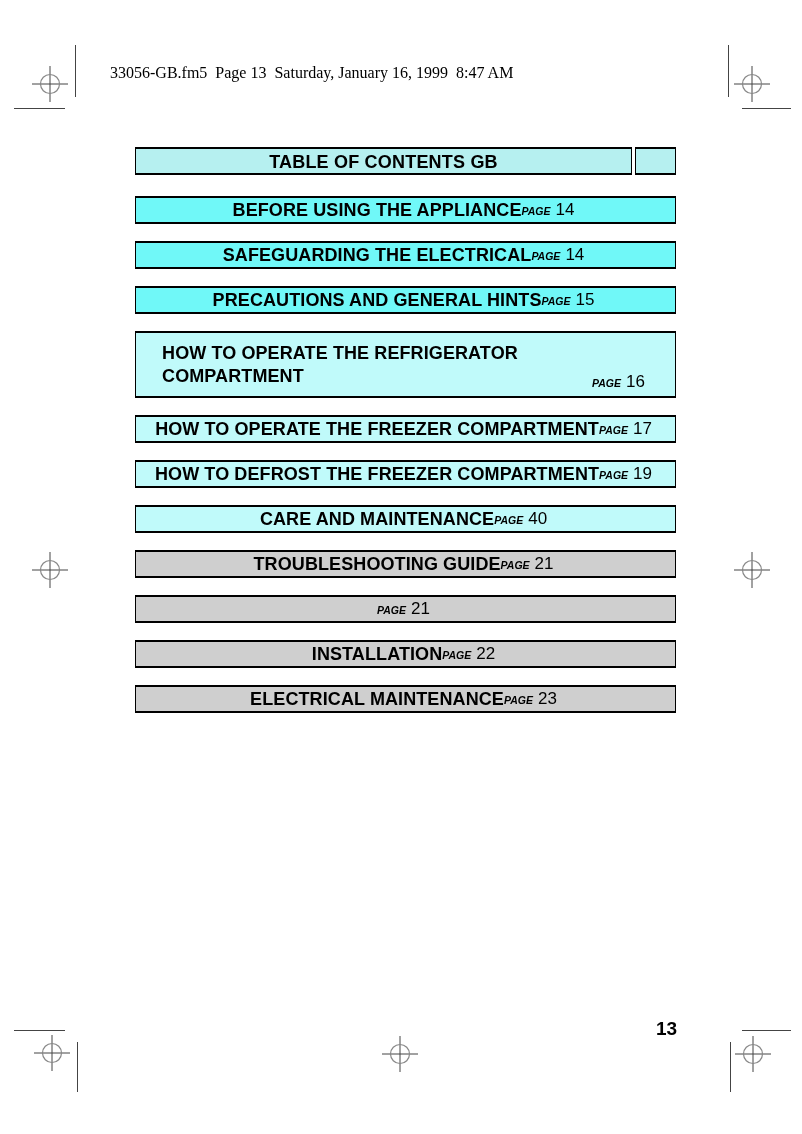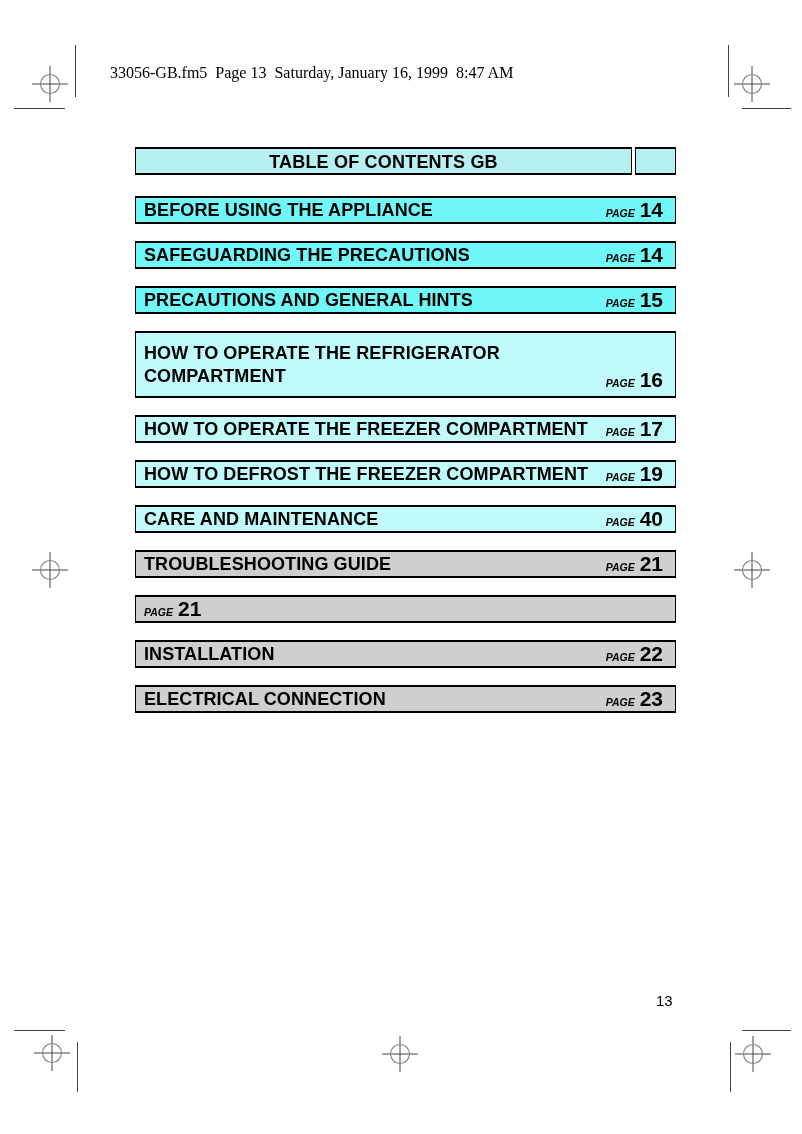--- a/index.html
+++ b/index.html
@@ -33,38 +33,38 @@
     border:1px solid var(--border);
     border-top-width:2px;border-bottom-width:2px;
   }
   .toc-title-box{
     width:497px;background:var(--header-cyan);
     display:flex;align-items:flex-end;justify-content:center;
     font-size:18px;font-weight:bold;letter-spacing:.2px;
   }
   .toc-corner-box{margin-left:auto;width:41px;background:var(--header-cyan);}
   .toc-row{
-    display:flex;justify-content:space-between;align-items:center;
+    display:flex;justify-content:center;align-items:center;
     height:28px;margin-bottom:17px;padding:0 12px 0 8px;
     font-weight:bold;
   }
   .toc-row.two-line{height:67px;}
   .bg-cyan-bright{background:var(--cyan-bright);}
   .bg-cyan-light{background:var(--cyan-light);}
   .bg-gray{background:var(--gray-row);}
   .entry-title{font-size:18px;white-space:nowrap;letter-spacing:.1px;}
   .two-line .entry-title{
     white-space:normal;max-width:430px;line-height:23px;
   }
   .page-ref{display:inline-flex;align-items:baseline;gap:5px;flex:none;}
   .two-line .page-ref{align-self:flex-end;margin-bottom:4px;}
   .page-label{font-size:10.5px;font-weight:bold;font-style:italic;}
-  .page-num{font-size:21px;font-weight:bold;}
-  
-  .page-number{position:absolute;left:656px;top:992px;font-size:15px;}
+  .page-num{font-size:17px;font-weight:normal;}
+  
+  .page-number{position:absolute;left:656px;top:1018px;font-size:19px;font-weight:bold;}
 </style>
 </head>
 <body>
 
 <div class="canvas">
 
   <div class="cropline" style="left:75px;top:45px;width:1px;height:52px;"></div>
   <div class="cropline" style="left:14px;top:108px;width:51px;height:1px;"></div>
   <div class="cropline" style="left:728px;top:45px;width:1px;height:52px;"></div>
   <div class="cropline" style="left:742px;top:108px;width:49px;height:1px;"></div>
@@ -122,21 +122,21 @@
 
     <div class="toc-row box-border bg-cyan-bright">
       <span class="entry-title">BEFORE USING THE APPLIANCE</span>
       <span class="page-ref">
           <span class="page-label">PAGE</span>
           <span class="page-num">14</span>
         </span>
     </div>
 
     <div class="toc-row box-border bg-cyan-bright">
-      <span class="entry-title">SAFEGUARDING THE PRECAUTIONS</span>
+      <span class="entry-title">SAFEGUARDING THE ELECTRICAL</span>
       <span class="page-ref">
           <span class="page-label">PAGE</span>
           <span class="page-num">14</span>
         </span>
     </div>
 
     <div class="toc-row box-border bg-cyan-bright">
       <span class="entry-title">PRECAUTIONS AND GENERAL HINTS</span>
       <span class="page-ref">
           <span class="page-label">PAGE</span>
@@ -193,21 +193,21 @@
 
     <div class="toc-row box-border bg-gray">
       <span class="entry-title">INSTALLATION</span>
       <span class="page-ref">
           <span class="page-label">PAGE</span>
           <span class="page-num">22</span>
         </span>
     </div>
 
     <div class="toc-row box-border bg-gray">
-      <span class="entry-title">ELECTRICAL CONNECTION</span>
+      <span class="entry-title">ELECTRICAL MAINTENANCE</span>
       <span class="page-ref">
           <span class="page-label">PAGE</span>
           <span class="page-num">23</span>
         </span>
     </div>
 
   </div>
 
   <div class="page-number">13</div>
 

